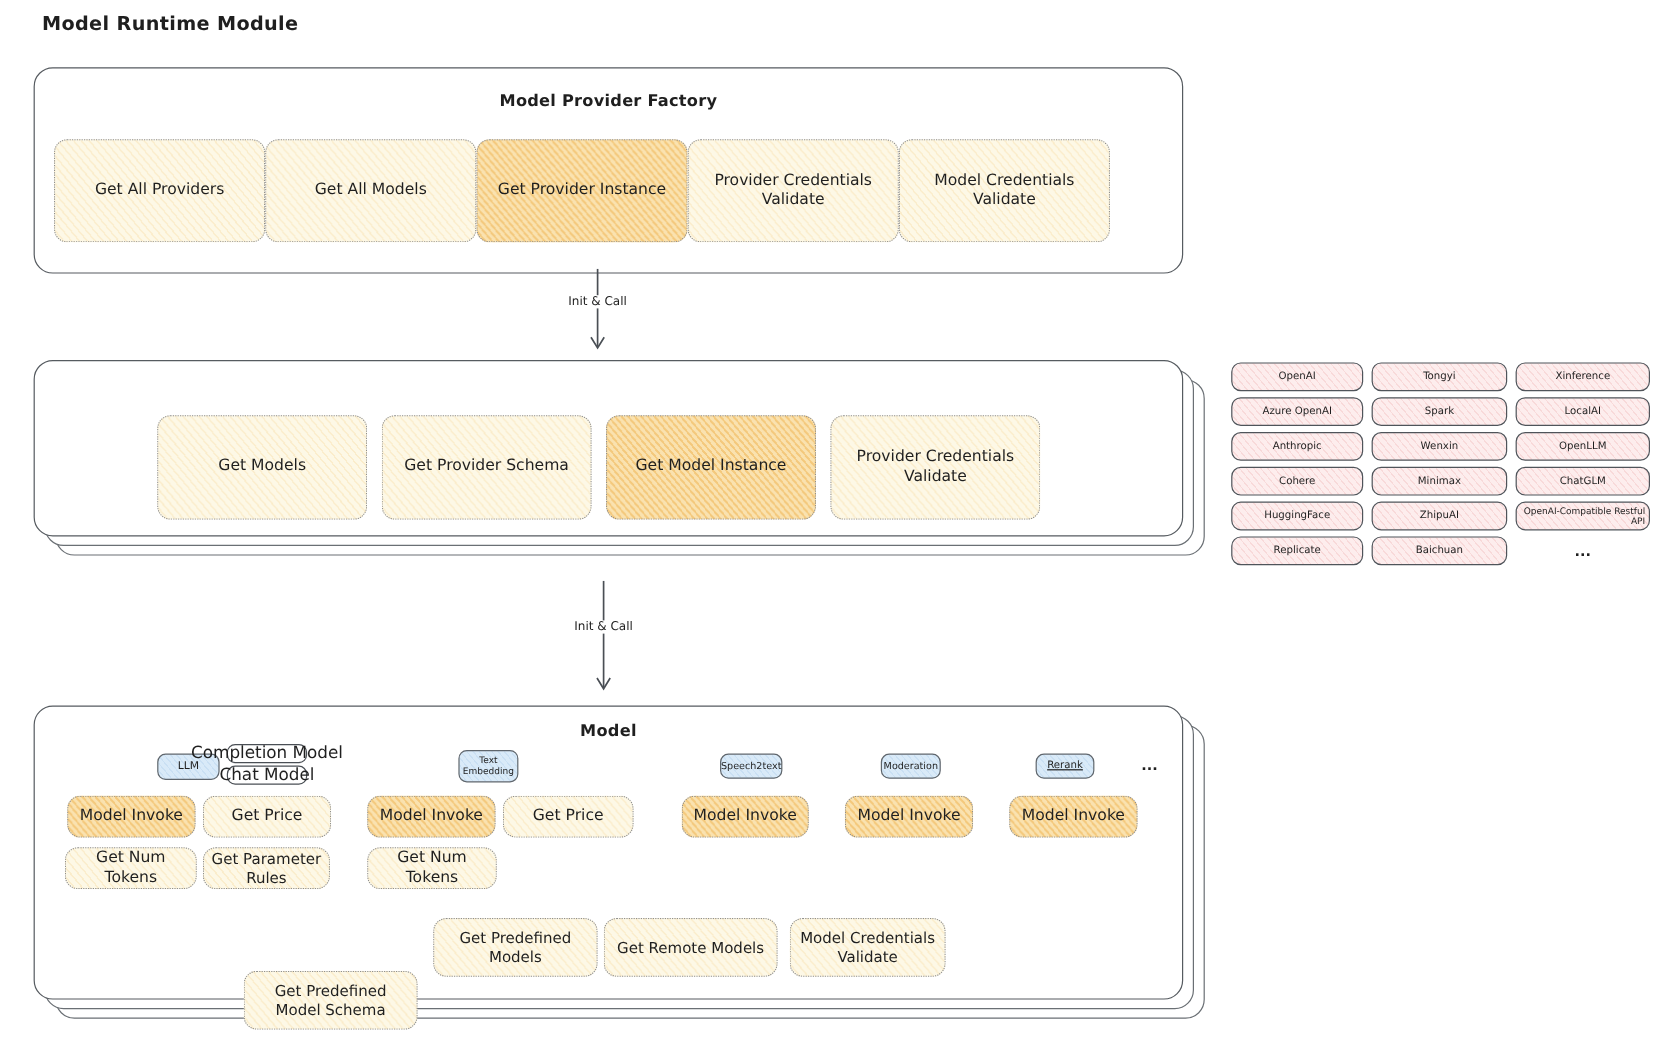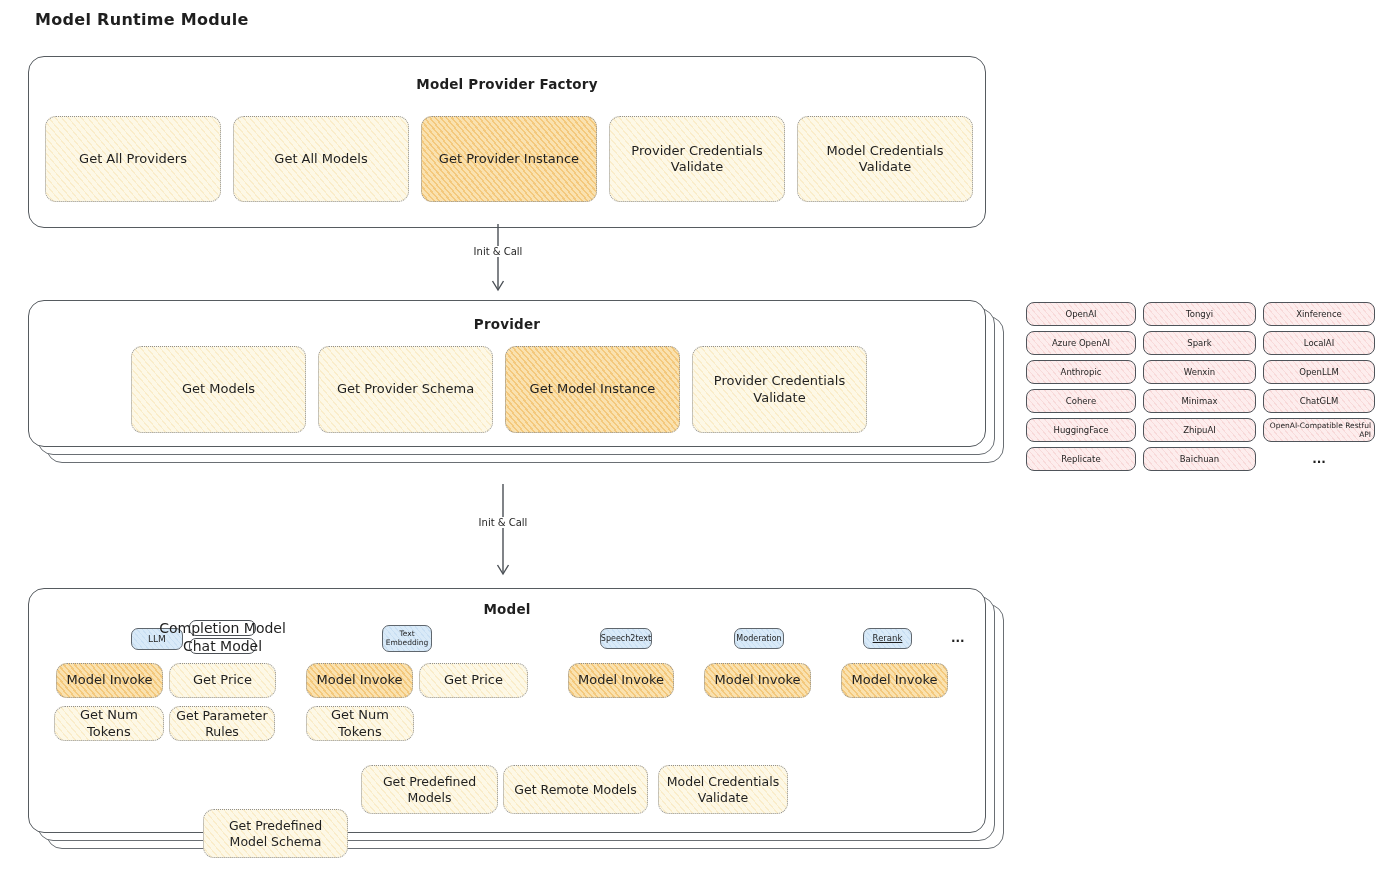--- a/index.html
+++ b/index.html
@@ -76,21 +76,21 @@
   }
   .subtag {
     position:absolute; display:flex; align-items:center; justify-content:center;
     box-sizing:border-box; background:#fff; border:1.2px solid #4a4f55;
     border-radius:7px; font-size:14px; white-space:nowrap; padding:0 3px;
   }
   .ellipsis { position:absolute; font-size:12px; font-weight:600; }
   
   .factory-card { left:28px; top:56px; width:958px; height:172px; }
   .factory-card .card-title { top:19px; }
-  .factory-row { position:absolute; left:16px; top:59px; display:flex; gap:12px; }
+  .factory-row { position:absolute; left:16px; top:59px; display:flex; }
   .factory-row .node { position:relative; width:176px; height:86px; }
 
   .provider-wrap { position:absolute; left:28px; top:300px; width:958px; height:147px; }
   .provider-wrap .l2 { left:18px; top:16px; width:958px; height:147px; }
   .provider-wrap .l1 { left:9px;  top:8px;  width:958px; height:147px; }
   .provider-card { left:0; top:0; width:958px; height:147px; }
   .provider-card .card-title { top:15px; }
   .provider-row { position:absolute; left:102px; top:45px; display:flex; gap:12px; }
   .provider-row .node { position:relative; width:175px; height:87px; }
 
@@ -153,21 +153,20 @@
       <line x1="8" y1="0" x2="8" y2="65" stroke="#4a4f55" stroke-width="1.4"></line>
       <path d="M2.5 57 L8 66 L13.5 57" fill="none" stroke="#4a4f55" stroke-width="1.4"></path>
     </svg>
     <span class="arrow-label">Init &amp; Call</span>
   </div>
 
   <div class="provider-wrap">
     <div class="layer l2"></div>
     <div class="layer l1"></div>
     <section class="card provider-card">
-      <div class="card-title">Provider</div>
       <div class="provider-row">
         <div class="node">Get Models</div>
         <div class="node">Get Provider Schema</div>
         <div class="node hot">Get Model Instance</div>
         <div class="node">Provider Credentials Validate</div>
       </div>
     </section>
   </div>
 
   <div class="palette">

